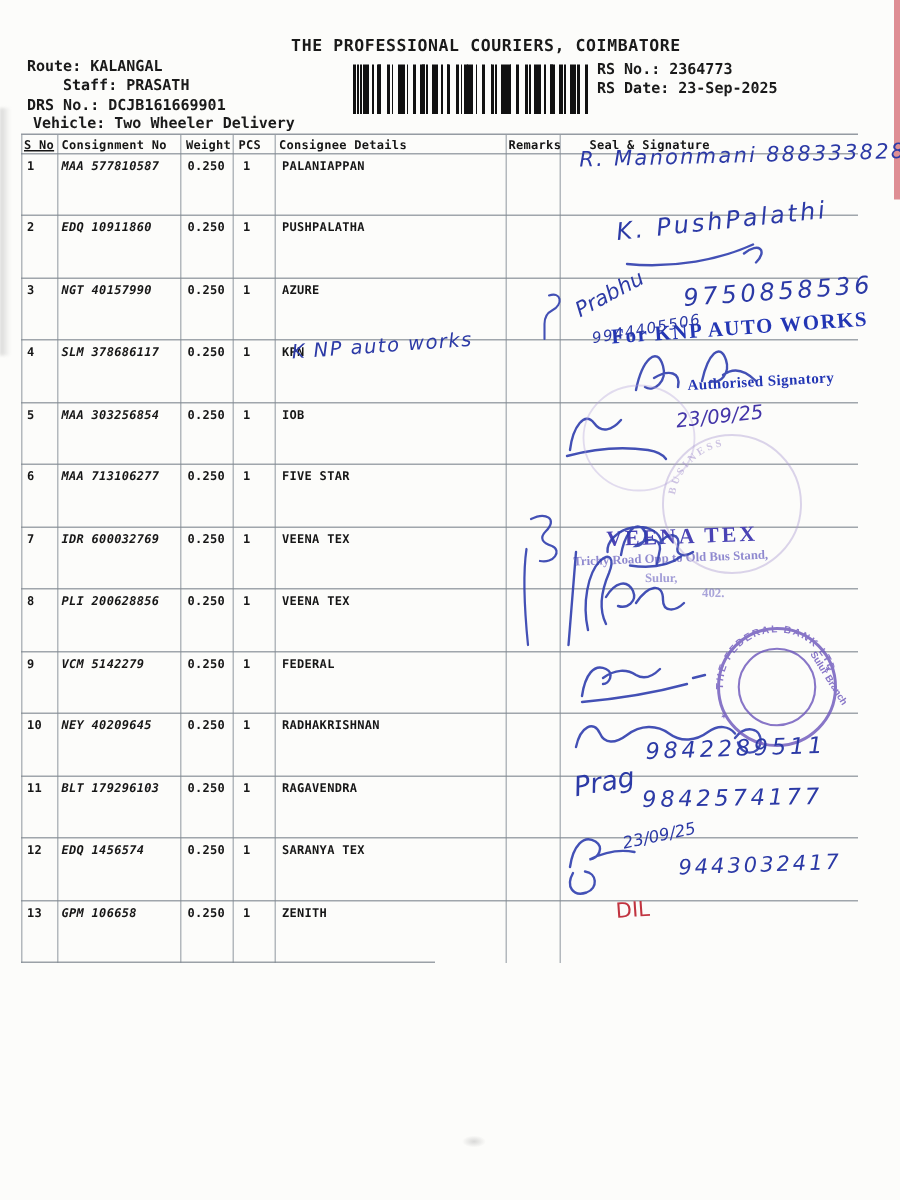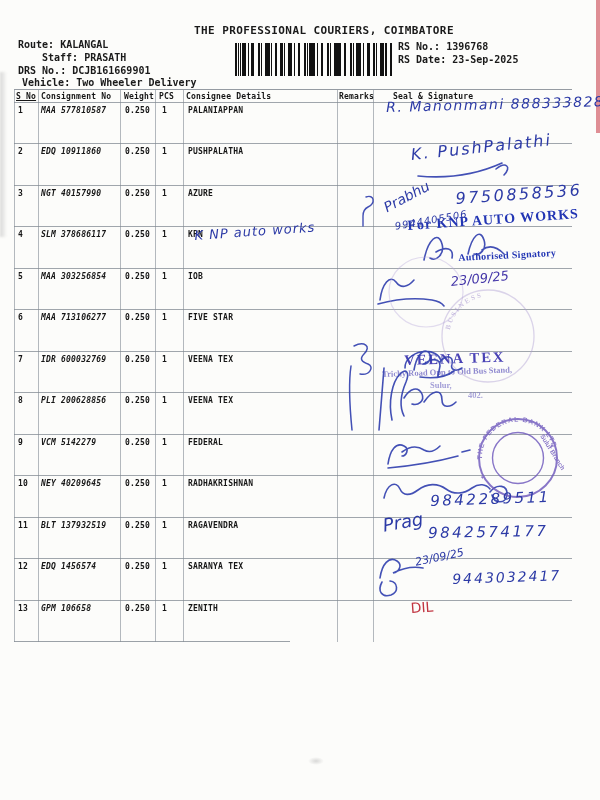--- a/index.html
+++ b/index.html
@@ -46,21 +46,21 @@
   <div id="leftshadow"></div>
   <div id="rightred"></div>
   <div id="smudge"></div>
 
   <div class="abs print center" style="top:24px;font-size:11px;letter-spacing:.4px;padding-left:24px;">THE PROFESSIONAL COURIERS, COIMBATORE</div>
   <div class="abs print" style="left:18px;top:39px;font-size:10px;">Route: KALANGAL</div>
   <div class="abs print" style="left:18px;top:52px;font-size:10px;padding-left:24px;">Staff: PRASATH</div>
   <div class="abs print" style="left:18px;top:65px;font-size:10px;">DRS No.: DCJB161669901</div>
   <div class="abs print" style="left:22px;top:77px;font-size:10px;">Vehicle: Two Wheeler Delivery</div>
   <div id="barcode"></div>
-  <div class="abs print" style="left:398px;top:41px;font-size:10px;">RS No.: 1396768</div>
+  <div class="abs print" style="left:398px;top:41px;font-size:10px;">RS No.: 2364773</div>
   <div class="abs print" style="left:398px;top:54px;font-size:10px;">RS Date: 23-Sep-2025</div>
 
   <div id="tablewrap">
     <div class="vline" style="left:0;"></div>
     <div class="vline" style="left:24px;"></div>
     <div class="vline" style="left:106px;"></div>
     <div class="vline" style="left:141px;"></div>
     <div class="vline" style="left:169px;"></div>
     <div class="vline" style="left:323px;"></div>
     <div class="vline" style="left:359px;"></div>
@@ -140,21 +140,21 @@
         </div>
         <div class="trow">
           <span class="c-sno">10</span>
           <span class="c-con">NEY 40209645</span>
           <span class="c-wt">0.250</span>
           <span class="c-pcs">1</span>
           <span class="c-cons">RADHAKRISHNAN</span>
         </div>
         <div class="trow">
           <span class="c-sno">11</span>
-          <span class="c-con">BLT 137932519</span>
+          <span class="c-con">BLT 179296103</span>
           <span class="c-wt">0.250</span>
           <span class="c-pcs">1</span>
           <span class="c-cons">RAGAVENDRA</span>
         </div>
         <div class="trow">
           <span class="c-sno">12</span>
           <span class="c-con">EDQ 1456574</span>
           <span class="c-wt">0.250</span>
           <span class="c-pcs">1</span>
           <span class="c-cons">SARANYA TEX</span>

